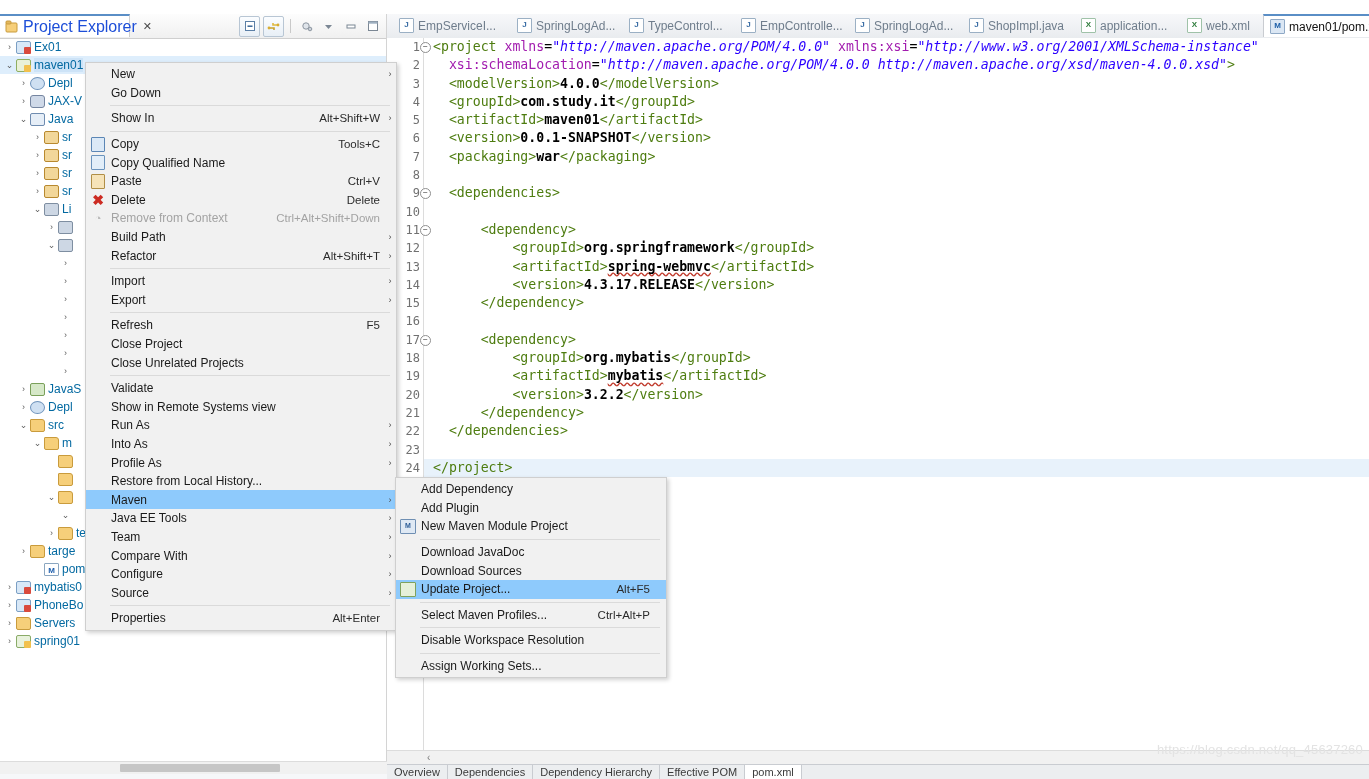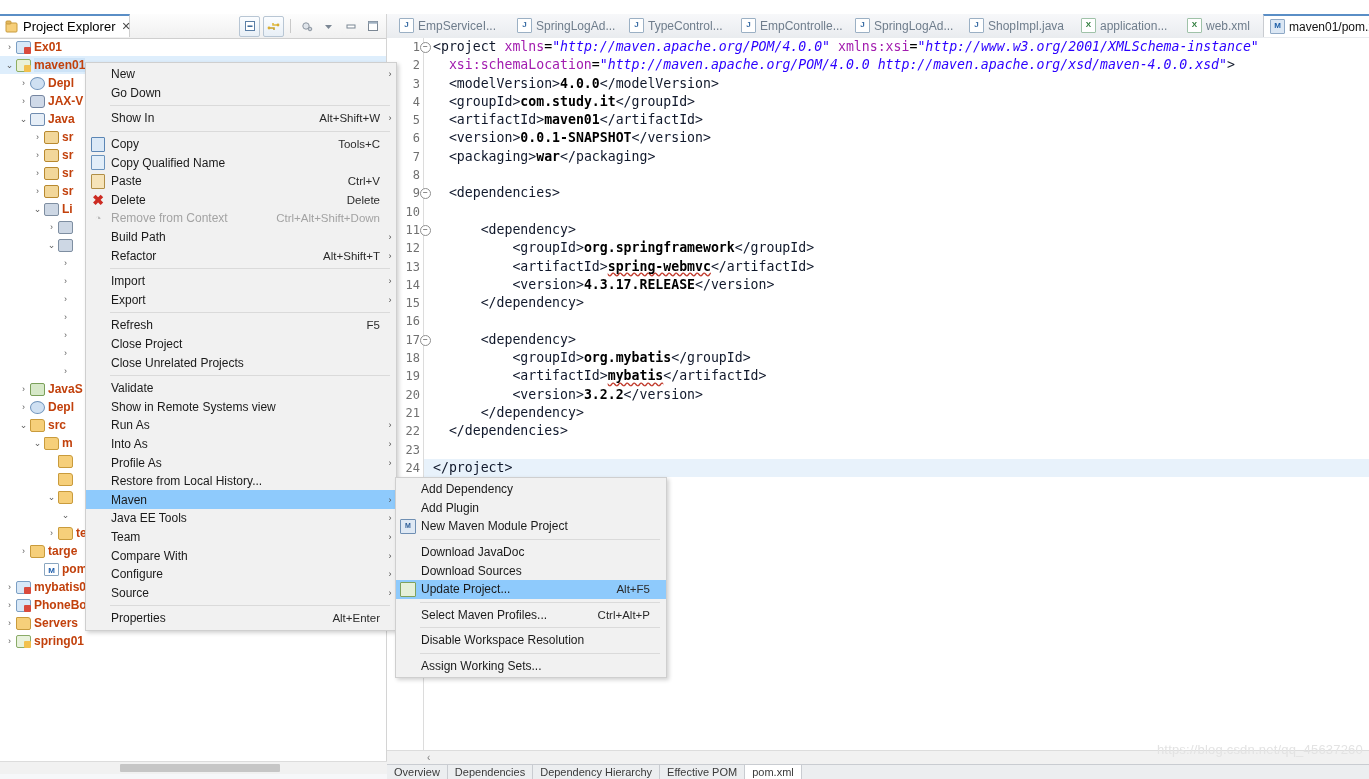--- a/index.html
+++ b/index.html
@@ -23,36 +23,36 @@
     background:linear-gradient(#fdfdfd,#f0f0f0);
     border-bottom:1px solid #cfcfcf;
   }
   #explorer-tab{
     position:absolute;left:0;top:0;height:23px;width:130px;
     background:#ffffff;border-top:2px solid #5a8ec6;
     border-right:1px solid #cfcfcf;
     display:flex;align-items:center;gap:4px;padding-left:5px;
     box-sizing:border-box;
   }
-  #explorer-tab .tabtext{font-size:13px;color:#000000;white-space:nowrap;}
+  #explorer-tab .tabtext{font-size:16px;color:#1d4ed8;white-space:nowrap;}
   .close-x{font-size:11px;color:#4a4a4a;margin-left:2px;}
   #explorer-toolbar{
     position:absolute;right:4px;top:2px;height:20px;
     display:flex;align-items:center;gap:3px;
   }
   .tbtn{width:19px;height:19px;display:flex;align-items:center;justify-content:center;}
   .tbtn.framed{border:1px solid #b8c6d4;background:linear-gradient(#fbfdff,#e8eff6);border-radius:2px;}
   .tsep{width:1px;height:14px;background:#c9c9c9;margin:0 3px;}
 
   
   #tree{position:absolute;left:0;top:24px;width:386px;bottom:12px;overflow:hidden;}
   .row{height:18px;display:flex;align-items:center;white-space:nowrap;font-size:12px;}
   .row .arrow{width:11px;text-align:center;color:#5a5a5a;font-size:9px;flex:0 0 11px;}
   .row .ico{width:16px;height:16px;flex:0 0 16px;margin-right:3px;position:relative;}
-  .row .lbl{color:#c2410c;font-weight:bold;}
+  .row .lbl{color:#0369a1;}
   .row.sel .lbl{background:#cde3f7;}
   .row.sel{background:#deeefc;}
 
   
   .ic-proj{background:#d8e8f7;border:1px solid #7b9fc4;border-radius:2px;}
   .ic-proj:after{content:"";position:absolute;right:-1px;bottom:-1px;width:7px;height:7px;background:#d94a3d;border-radius:1px;}
   .ic-projw{background:#e9f1d8;border:1px solid #8fae62;border-radius:2px;}
   .ic-projw:after{content:"";position:absolute;right:-1px;bottom:-1px;width:7px;height:7px;background:#f2c14e;border-radius:1px;}
   .ic-folder{background:#f6cf7a;border:1px solid #c99b3c;border-radius:1px 3px 2px 2px;}
   .ic-pkg{background:#f2d79a;border:1px solid #b8892f;border-radius:2px;}
@@ -82,21 +82,21 @@
   
   #code-wrap{position:absolute;left:0;top:24px;right:0;bottom:28px;background:#ffffff;overflow:hidden;}
   #gutter{position:absolute;left:0;top:0;width:36px;bottom:0;background:#ffffff;border-right:1px solid #dcdcdc;}
   .gln{height:18.3px;line-height:18.3px;text-align:right;padding-right:3px;
     font-family:"DejaVu Sans Mono", monospace;font-size:12px;color:#707070;position:relative;}
   .fold{position:absolute;right:-8px;top:4px;width:9px;height:9px;border:1px solid #8f8f8f;
     border-radius:50%;background:#fff;font-size:8px;line-height:7px;text-align:center;color:#555;}
   #codetext{position:absolute;left:46px;top:0;right:0;bottom:0;
     font-family:"DejaVu Sans Mono", monospace;font-size:13.2px;line-height:18.3px;
     white-space:pre;color:#000;}
-  .tg{color:#0f172a;}      
+  .tg{color:#4d7c0f;}      
   .at{color:#a21caf;}      
   .av{color:#2a00ff;font-style:italic;}  
   .tx{color:#000;font-weight:bold;}      
   .hl-line{position:absolute;left:0;right:0;height:18px;background:#e8f2fb;}
   .squig{text-decoration:underline wavy #c0392b;text-decoration-skip-ink:none;}
 
   #editor-hscroll{position:absolute;left:0;bottom:14px;right:0;height:14px;background:#f1f1f1;
     border-top:1px solid #dcdcdc;}
   #editor-hscroll .arrowl{position:absolute;left:40px;top:0;font-size:10px;color:#7a7a7a;line-height:13px;}
   #editor-bottom-tabs{position:absolute;left:0;bottom:0;right:0;height:14px;

